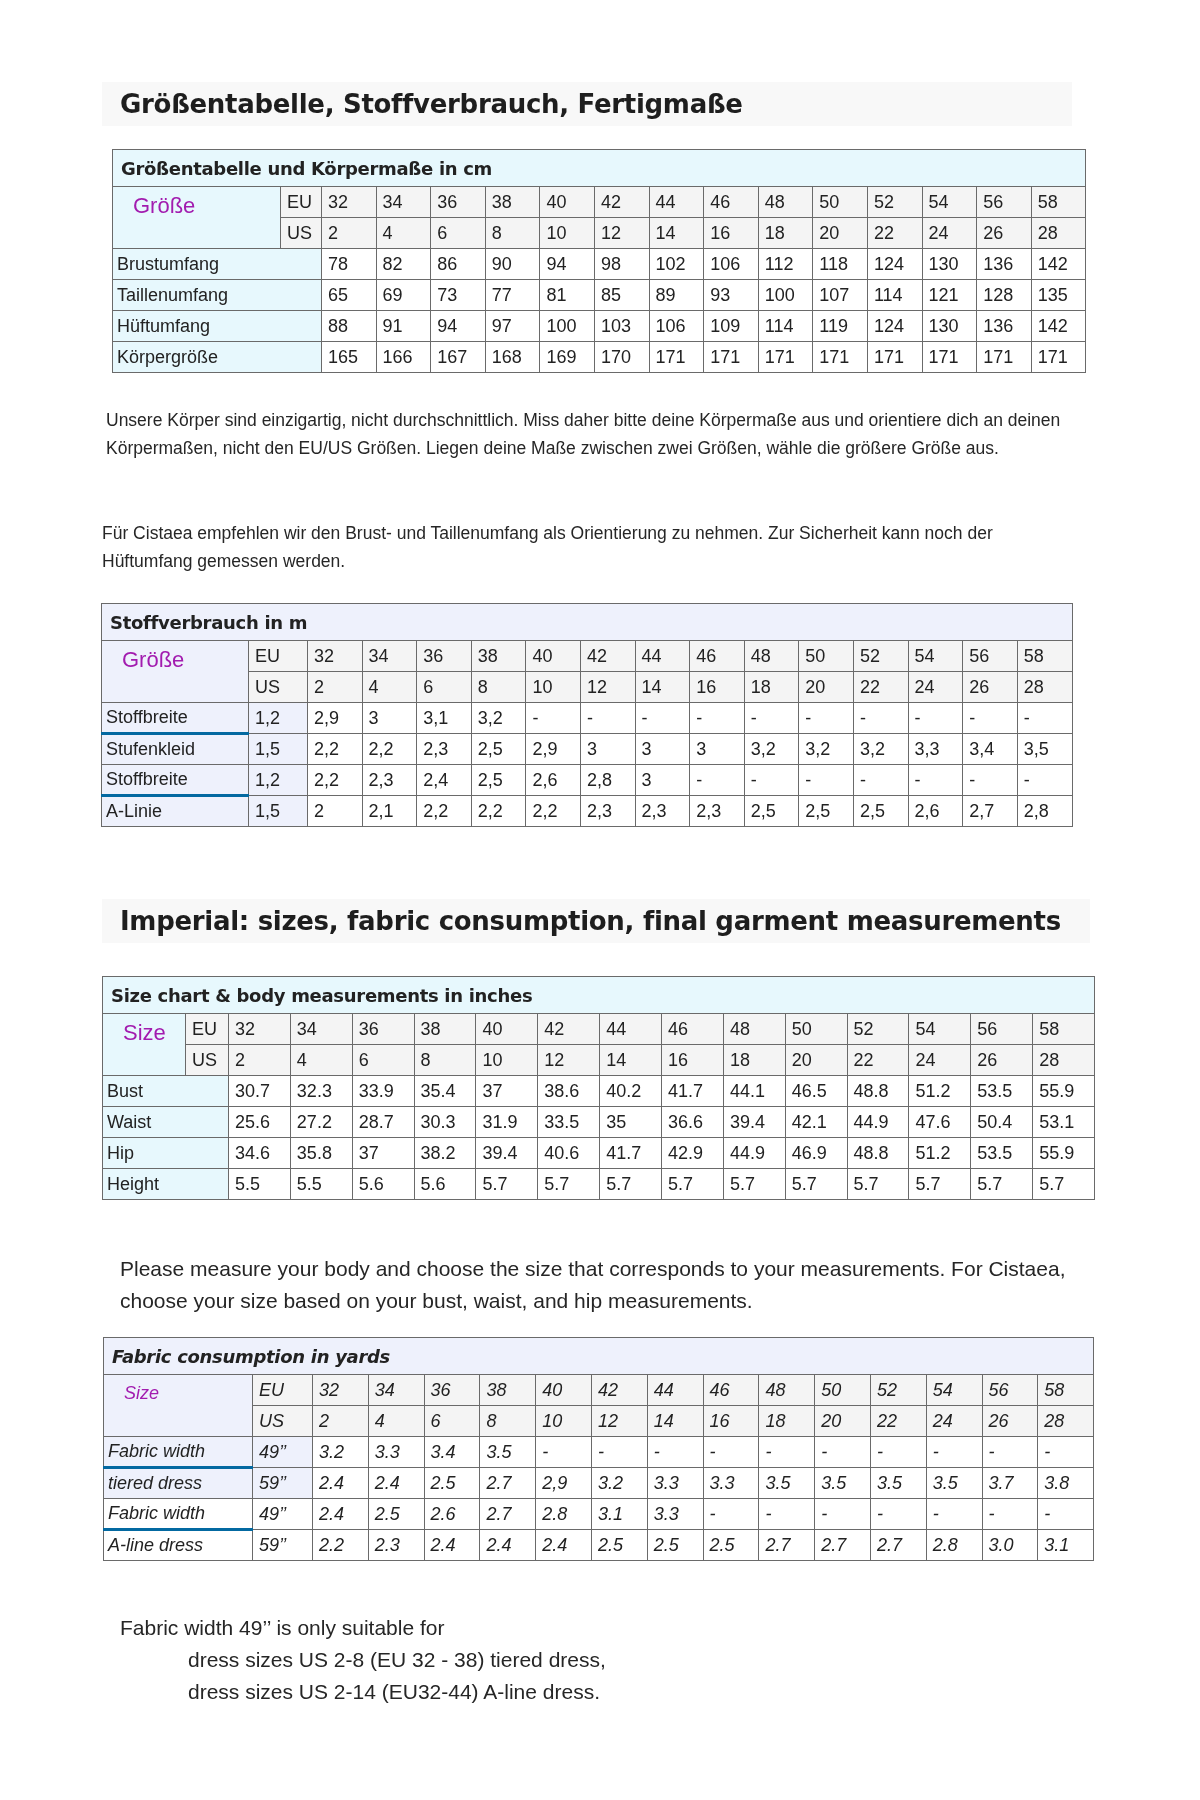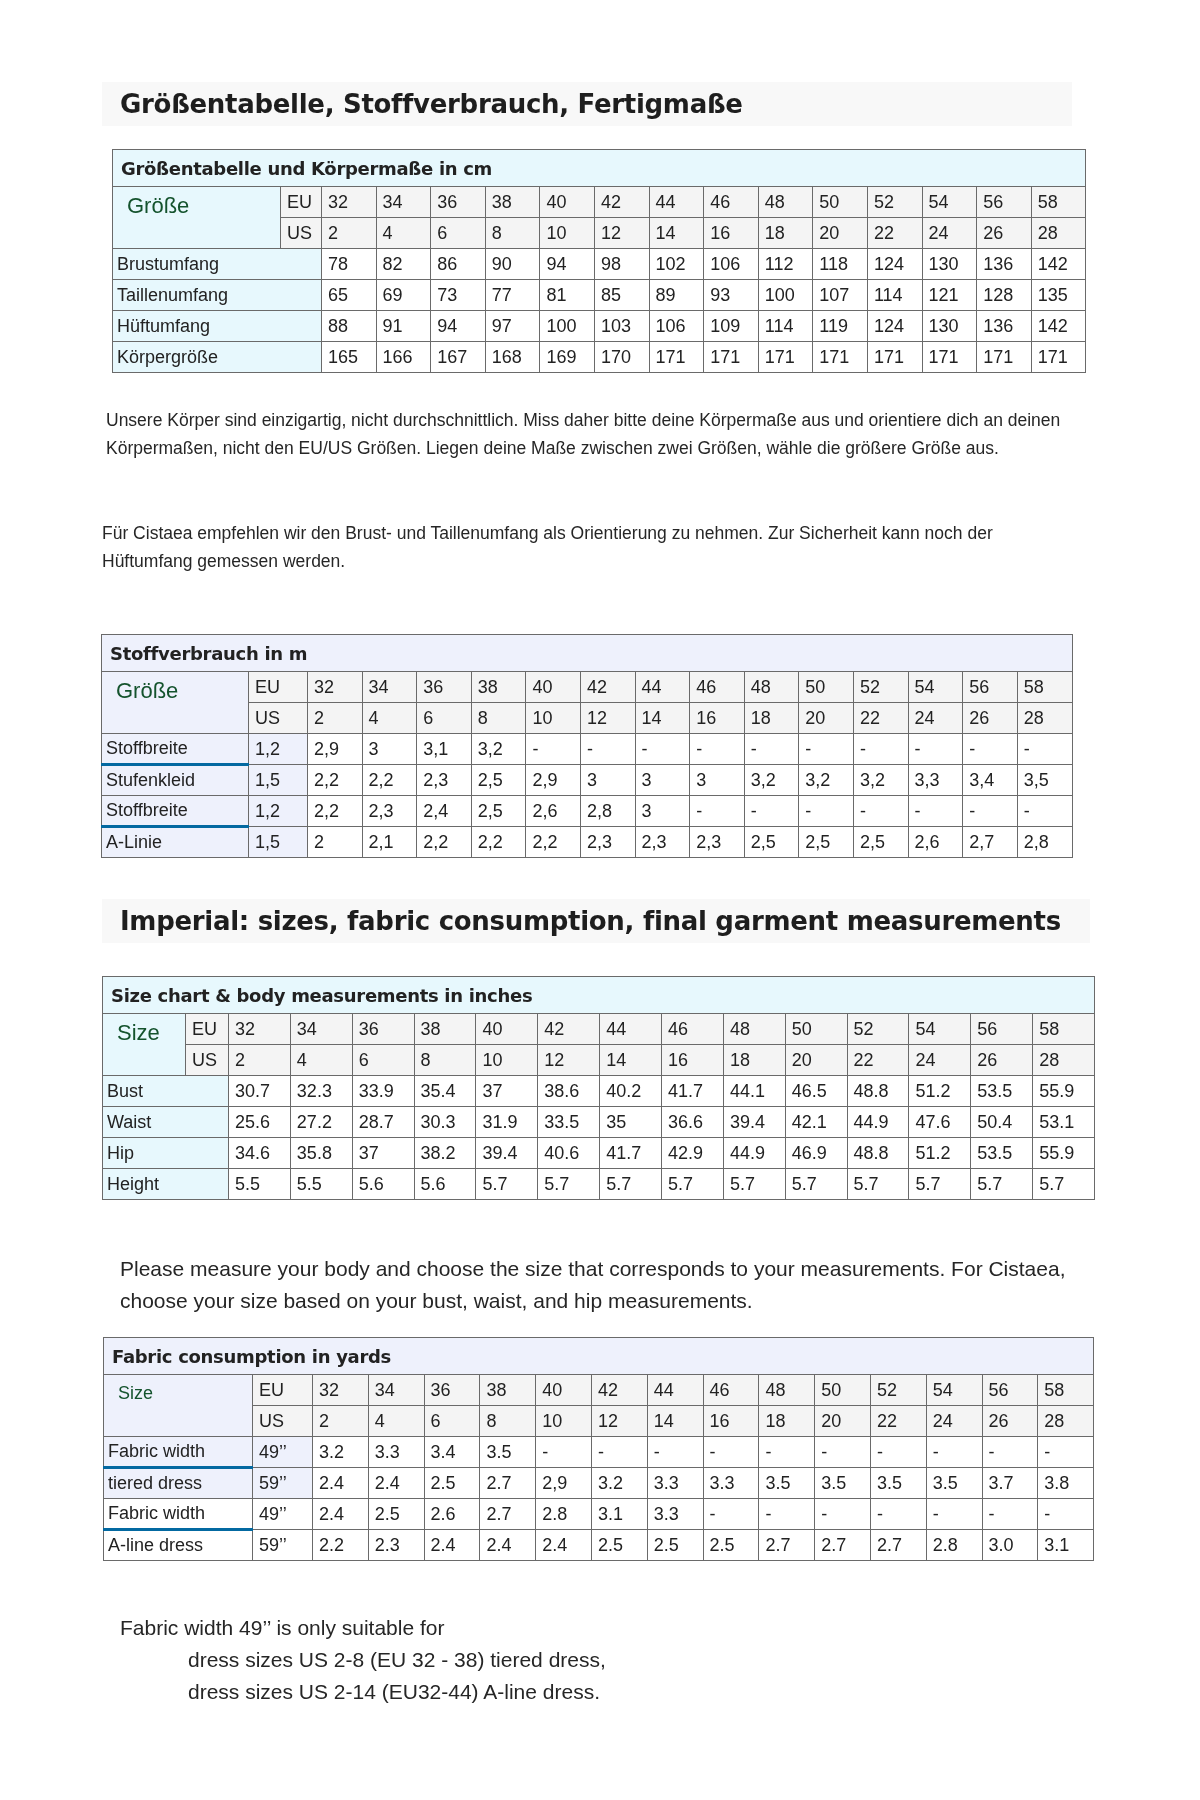--- a/index.html
+++ b/index.html
@@ -8,21 +8,21 @@
   .heading { position: absolute; background: #f8f8f8; height: 44px;
              font-family: "DejaVu Sans", sans-serif; font-weight: bold; font-size: 26px;
              color: #1e1e1e; line-height: 44px; padding-left: 18px; box-sizing: border-box;
              letter-spacing: -0.3px; }
   table { position: absolute; border-collapse: collapse; table-layout: fixed;
           font-family: "Liberation Sans", sans-serif; font-size: 18px; color: #222; }
   td { border: 1.5px solid #6a6a6a; padding: 0 0 0 6px; height: 31px; white-space: nowrap;
        overflow: hidden; box-sizing: border-box; vertical-align: middle; }
   td.title { font-weight: bold; font-size: 18px; font-family: "DejaVu Sans", sans-serif; padding-left: 8px; height: 37px; letter-spacing: -0.3px; }
   td.hdr { background: #f4f4f4; }
-  td.big { color: #14532d; font-size: 22px; vertical-align: top; padding-top: 6px; padding-left: 14px; }
+  td.big { color: #a21caf; font-size: 22px; vertical-align: top; padding-top: 6px; padding-left: 20px; }
   td.big.small { font-size: 18px; padding-top: 8px; }
   td.lbl { padding-left: 4px; }
   td.nb-bottom { border-bottom: 3px solid #0369a1; }
   td.nb-top { border-top: 1px solid #e4e4e4; }
   .cyan { background: #e7f8fd; }
   .lav { background: #eef1fc; }
   p.txt { position: absolute; margin: 0; font-size: 17.5px; line-height: 28px; color: #262626; }
   p.txt2 { position: absolute; margin: 18px; font-size: 21px; line-height: 32px; color: #262626; }
   .indent { padding-left: 68px; display: block; }
 </style>
@@ -143,21 +143,21 @@
         <td>171</td>
         <td>171</td>
         <td>171</td>
       </tr>
     </tbody>
 </table>
 
 <p class="txt" style="left:106px; top:406px; width:970px;">Unsere Körper sind einzigartig, nicht durchschnittlich. Miss daher bitte deine Körpermaße aus und orientiere dich an deinen Körpermaßen, nicht den EU/US Größen. Liegen deine Maße zwischen zwei Größen, wähle die größere Größe aus.</p>
 <p class="txt" style="left:102px; top:519px; width:970px;">Für Cistaea empfehlen wir den Brust- und Taillenumfang als Orientierung zu nehmen. Zur Sicherheit kann noch der Hüftumfang gemessen werden.</p>
 
-<table style="left:101px; top:634px; width:970px;">
+<table style="left:101px; top:603px; width:970px;">
   <colgroup>
     <col style="width:147px">
       <col style="width:59px">
     <col span="14" style="width:54.6px">
   </colgroup>
   <tbody id="t2">
       <tr>
         <td class="title lav" colspan="16">Stoffverbrauch in m</td>
       </tr>
       <tr>
@@ -383,21 +383,21 @@
         <td>5.7</td>
         <td>5.7</td>
         <td>5.7</td>
         <td>5.7</td>
       </tr>
     </tbody>
 </table>
 
 <p class="txt2" style="left:102px; top:1235px; width:990px;">Please measure your body and choose the size that corresponds to your measurements. For Cistaea, choose your size based on your bust, waist, and hip measurements.</p>
 
-<table style="left:103px; top:1337px; width:990px;">
+<table style="left:103px; top:1337px; width:990px;font-style:italic;">
   <colgroup>
     <col style="width:149px">
       <col style="width:60px">
     <col span="14" style="width:55.8px">
   </colgroup>
   <tbody id="t4">
       <tr>
         <td class="title lav" colspan="16">Fabric consumption in yards</td>
       </tr>
       <tr>

